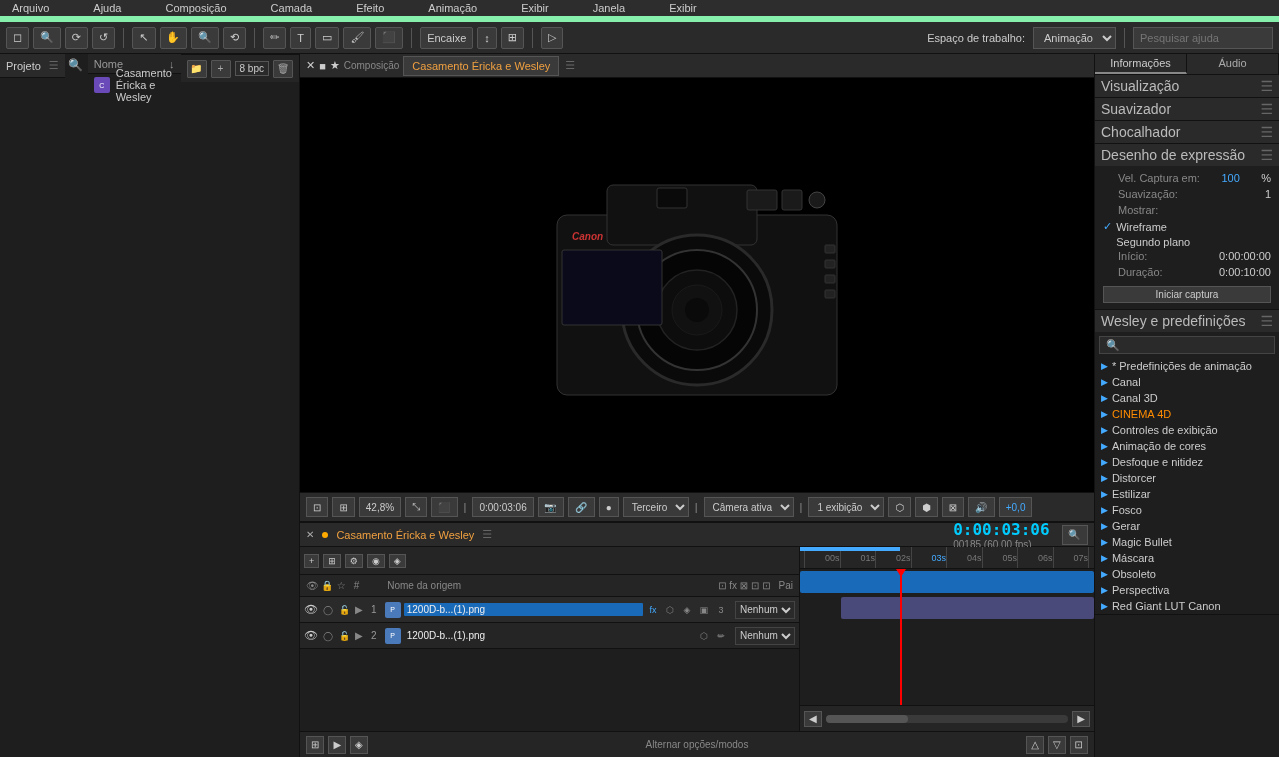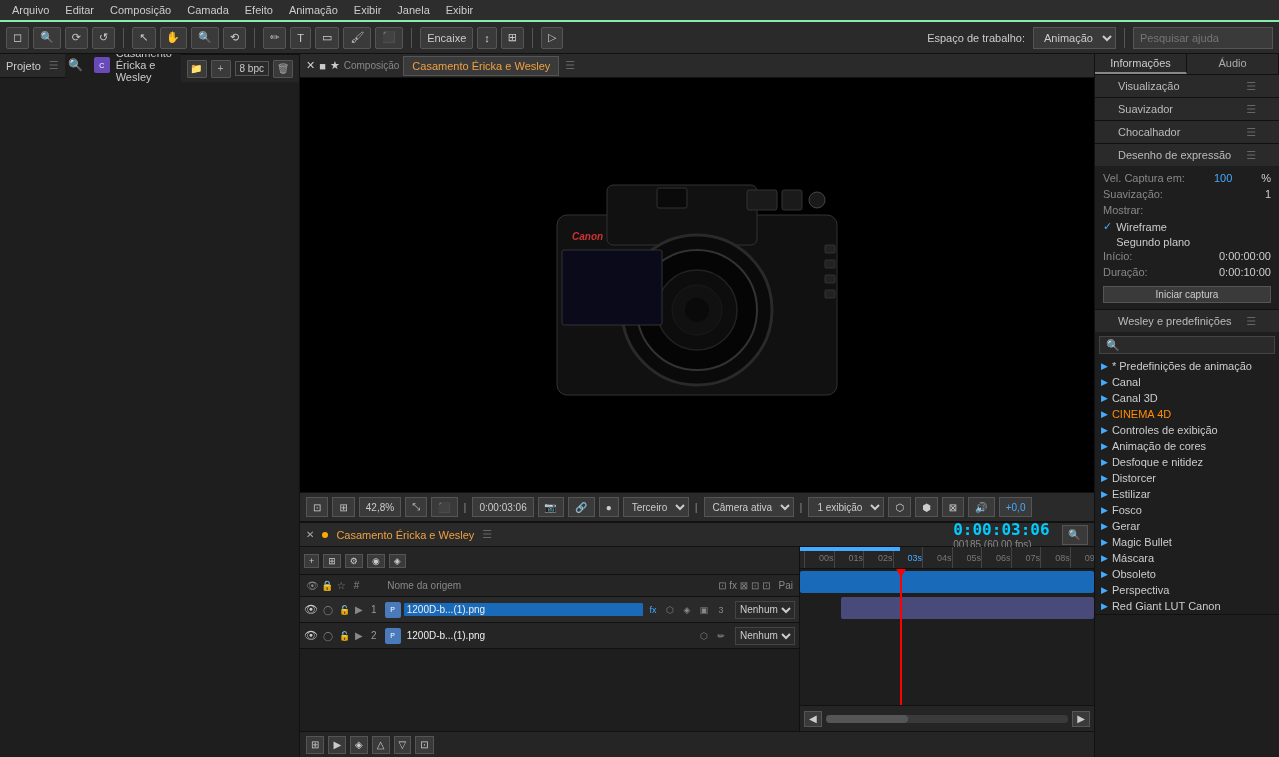--- a/index.html
+++ b/index.html
@@ -1,19 +1,19 @@
 <!DOCTYPE html>
 <html><head>
   <meta charset="utf-8">
   <style>
     * { margin: 0; padding: 0; box-sizing: border-box; }
     body { width: 1279px; height: 757px; background: #1a1a1a; color: #ccc; font-family: 'Segoe UI', Arial, sans-serif; font-size: 11px; overflow: hidden; display: flex; flex-direction: column; }
 
     
-    .menubar { background: #2d2d2d; height: 22px; display: flex; align-items: center; padding: 0 4px; border-bottom: 2px solid #86efac; flex-shrink: 0; }
+    .menubar { background: #2d2d2d; height: 22px; display: flex; align-items: center; padding: 0 4px; border-bottom: 6px solid #86efac; flex-shrink: 0; gap: 28px; }
     .menubar-item { padding: 2px 8px; color: #ccc; cursor: pointer; font-size: 11px; }
 
     
     .toolbar { background: #2a2a2a; height: 32px; display: flex; align-items: center; padding: 0 6px; border-bottom: 1px solid #111; flex-shrink: 0; gap: 4px; }
     .toolbar-btn { background: #3a3a3a; border: 1px solid #555; color: #ccc; padding: 2px 6px; font-size: 11px; cursor: pointer; height: 22px; display: flex; align-items: center; border-radius: 2px; }
     .toolbar-sep { width: 1px; height: 20px; background: #555; margin: 0 4px; }
     .toolbar-spacer { flex: 1; }
     .workspace-label { color: #ccc; font-size: 11px; margin-right: 4px; }
     .workspace-select { background: #3a3a3a; border: 1px solid #555; color: #ccc; padding: 2px 6px; font-size: 11px; height: 22px; }
     .search-box { background: #3a3a3a; border: 1px solid #555; color: #ccc; padding: 2px 20px 2px 6px; font-size: 11px; height: 22px; width: 140px; }
@@ -63,32 +63,32 @@
     .layer-num { width: 16px; text-align: center; color: #999; font-size: 10px; }
     .layer-icon { width: 16px; height: 16px; background: #4a7aba; border-radius: 2px; display: flex; align-items: center; justify-content: center; font-size: 7px; color: white; flex-shrink: 0; }
     .layer-name { flex: 1; color: #eee; font-size: 10px; white-space: nowrap; overflow: hidden; text-overflow: ellipsis; background: #1a6aba; padding: 1px 3px; border-radius: 1px; }
     .layer-name-2 { flex: 1; color: #eee; font-size: 10px; white-space: nowrap; overflow: hidden; text-overflow: ellipsis; padding: 1px 3px; }
     .layer-attr-btn { width: 14px; height: 14px; display: flex; align-items: center; justify-content: center; font-size: 9px; color: #888; cursor: pointer; }
 
     
     .track-area { flex: 1; display: flex; flex-direction: column; overflow: hidden; position: relative; }
     .track-ruler { height: 22px; background: #252525; border-bottom: 1px solid #111; position: relative; display: flex; align-items: center; }
     .ruler-marks { display: flex; align-items: flex-end; width: 100%; height: 100%; padding: 0 4px; }
-    .ruler-mark { color: #777; font-size: 9px; flex: 1; border-left: 1px solid #444; padding-left: 14px; height: 100%; display: flex; align-items: center; }
+    .ruler-mark { color: #777; font-size: 9px; flex: 1; border-left: 1px solid #444; padding-left: 20px; height: 100%; display: flex; align-items: center; }
     .track-rows { flex: 1; position: relative; }
 
     
     .right-panel { width: 185px; background: #1e1e1e; border-left: 1px solid #111; display: flex; flex-direction: column; flex-shrink: 0; overflow-y: auto; }
     .right-panel-tabs { display: flex; background: #2a2a2a; border-bottom: 1px solid #111; }
     .right-tab { flex: 1; text-align: center; padding: 3px 4px; font-size: 11px; color: #aaa; cursor: pointer; border-right: 1px solid #111; }
     .right-tab.active { color: #ccc; border-bottom: 2px solid #888; }
     .panel-section { border-bottom: 1px solid #111; }
-    .panel-section-header { background: #2a2a2a; height: 22px; display: flex; align-items: center; padding: 0 23px; gap: 4px; cursor: pointer; font-size: 11px; color: #bbb; }
+    .panel-section-header { background: #2a2a2a; height: 22px; display: flex; align-items: center; padding: 0 6px; gap: 4px; cursor: pointer; font-size: 14px; color: #bbb; }
     .panel-section-content { padding: 6px 8px; font-size: 11px; }
-    .info-row { display: flex; justify-content: space-between; align-items: center; margin-bottom: 4px; }
+    .info-row { display: flex; justify-content: space-between; align-items: center; margin-bottom: 4px; margin-left: 15px; }
     .info-label { color: #888; }
     .info-value { color: #ccc; }
     .info-value-blue { color: #4af; }
     .checkbox-row { display: flex; align-items: center; gap: 4px; margin-bottom: 2px; }
     .section-btn { background: #3a3a3a; border: 1px solid #555; color: #ccc; padding: 2px 6px; font-size: 10px; cursor: pointer; width: 100%; margin-top: 4px; }
     .effects-search { padding: 4px; }
     .effects-search input { width: 100%; background: #2a2a2a; border: 1px solid #444; color: #ccc; padding: 2px 6px; font-size: 11px; }
     .effects-list { font-size: 11px; }
     .effects-item { display: flex; align-items: center; padding: 2px 6px; gap: 4px; cursor: pointer; }
     .effects-expand { color: #4af; font-size: 9px; }
@@ -105,21 +105,21 @@
     ::-webkit-scrollbar-thumb { background: #444; border-radius: 3px; }
 
     .dot { width: 6px; height: 6px; border-radius: 50%; background: #888; display: inline-block; }
     .dot-orange { background: #fa0; }
   </style>
 </head>
 <body>
 
 <div class="menubar">
   <span class="menubar-item">Arquivo</span>
-  <span class="menubar-item">Editar</span>
+  <span class="menubar-item">Ajuda</span>
   <span class="menubar-item">Composição</span>
   <span class="menubar-item">Camada</span>
   <span class="menubar-item">Efeito</span>
   <span class="menubar-item">Animação</span>
   <span class="menubar-item">Exibir</span>
   <span class="menubar-item">Janela</span>
   <span class="menubar-item">Exibir</span>
 </div>
 
 <div class="toolbar">
@@ -157,20 +157,24 @@
 
   <div class="left-panel">
     <div class="panel-header">
       <span>Projeto</span>
       <span style="color:#666; margin-left:4px;">☰</span>
     </div>
     <div class="panel-search">
       <span style="color:#888; font-size:12px;">🔍</span>
     </div>
     <div class="file-list">
+      <div class="file-list-header">
+        <span>Nome</span>
+        <span style="margin-left:auto;">↓</span>
+      </div>
       <div class="file-item">
         <div class="file-icon file-icon-comp">C</div>
         <span>Casamento Éricka e Wesley</span>
       </div>
     </div>
     <div class="bottom-toolbar">
       <div class="bottom-btn">📁</div>
       <div class="bottom-btn">+</div>
       <span class="bpc-badge">8 bpc</span>
       <div class="bottom-btn">🗑</div>
@@ -356,20 +360,21 @@
             </div>
             <button style="background:#3a3a3a; border:1px solid #555; color:#ccc; font-size:10px; cursor:pointer; height:16px; padding:0 4px;">▶</button>
           </div>
         </div>
       </div>
 
       <div class="timeline-bottom">
         <button class="timeline-ctrl-btn">⊞</button>
         <button class="timeline-ctrl-btn">▶</button>
         <button class="timeline-ctrl-btn">◈</button>
+        <span class="timeline-status">Alternar opções/modos</span>
         <button class="timeline-ctrl-btn">△</button>
         <button class="timeline-ctrl-btn">▽</button>
         <button class="timeline-ctrl-btn">⊡</button>
       </div>
     </div>
   </div>
 
   <div class="right-panel">
 
     <div class="right-panel-tabs">

